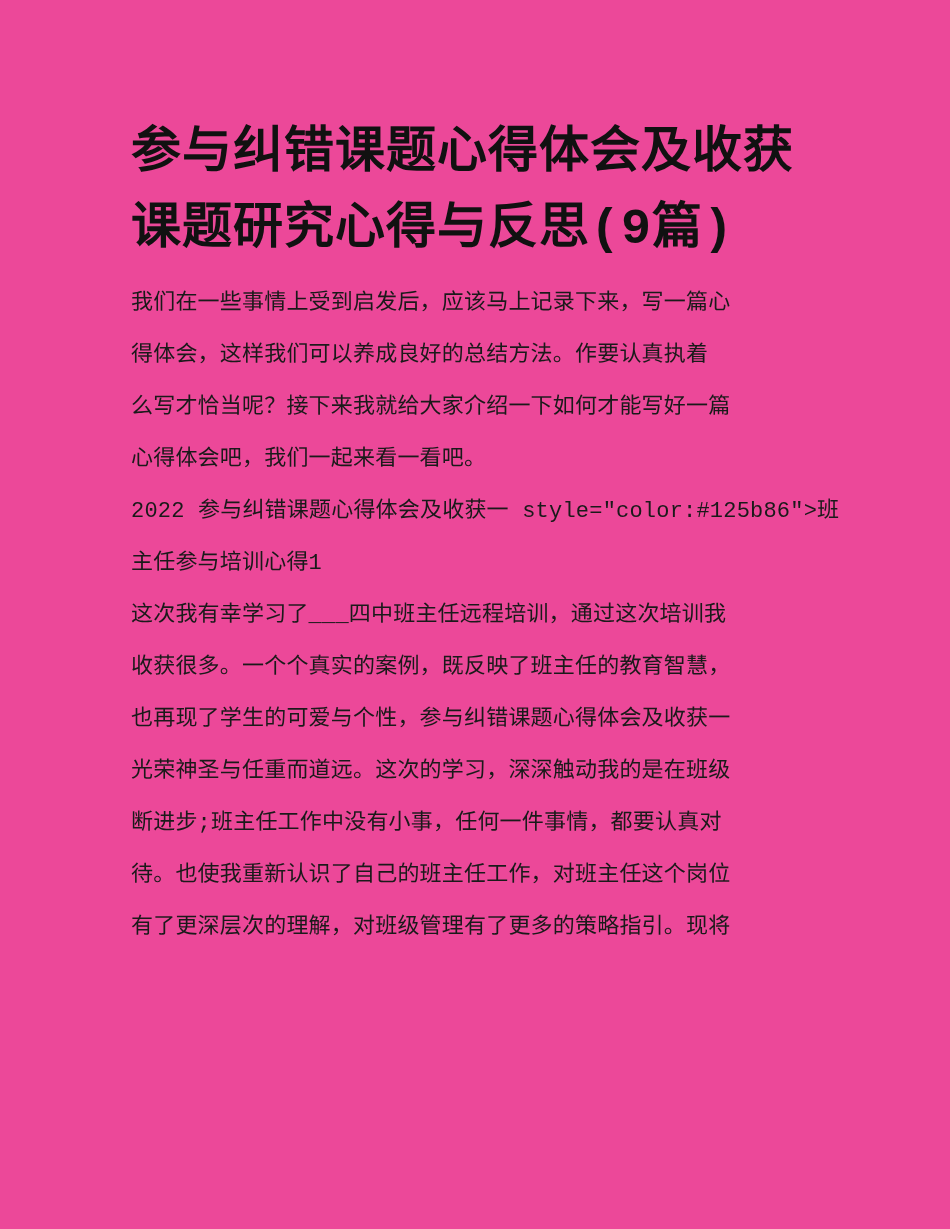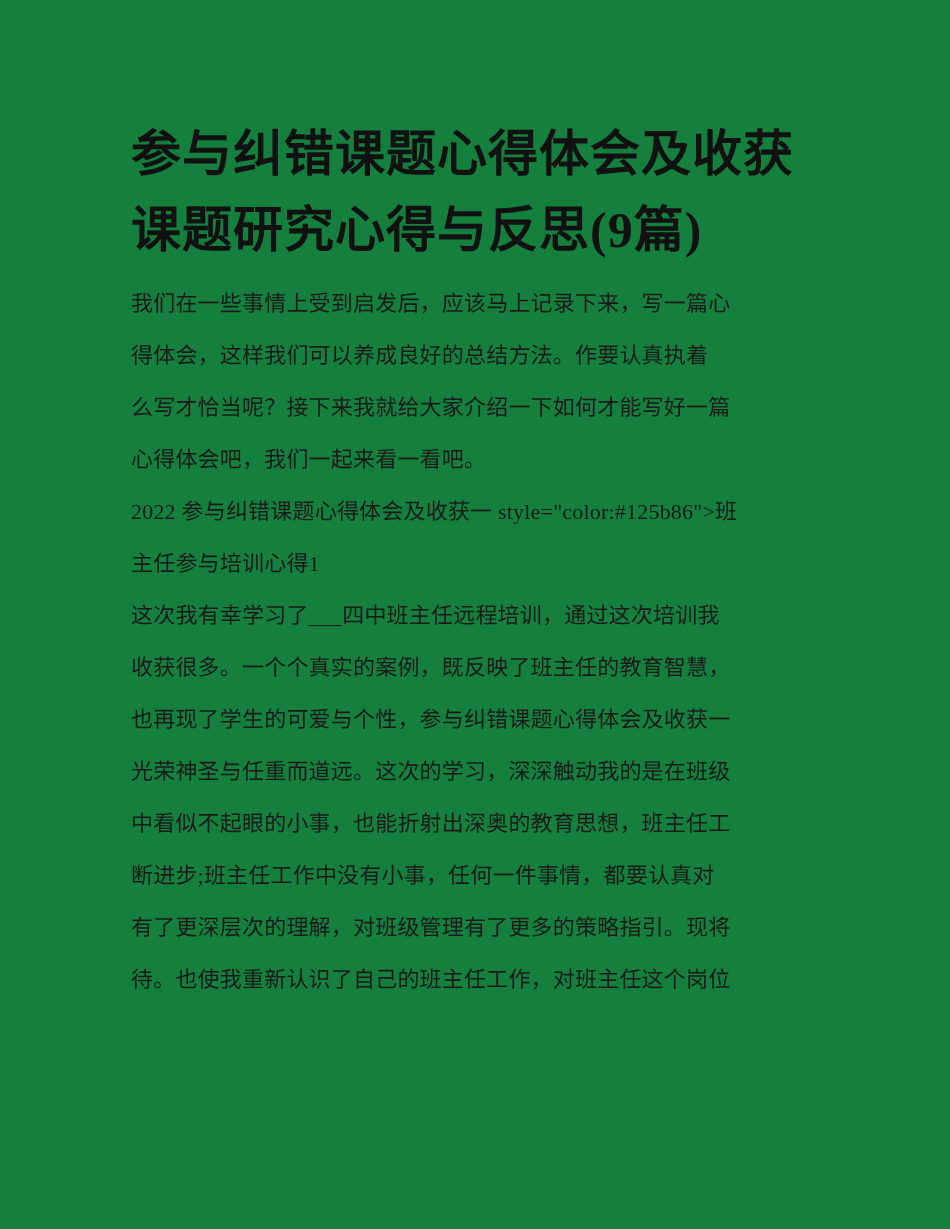--- a/index.html
+++ b/index.html
@@ -4,24 +4,24 @@
 <style>
   html, body {
     margin: 0;
     padding: 0;
     background: #ffffff;
   }
   .page {
     position: relative;
     width: 950px;
     height: 1229px;
-    background: #15803d;
+    background: #ec4899;
     overflow: hidden;
     color: #161616;
-    font-family: Liberation Serif, serif;
+    font-family: Liberation Mono, monospace;
   }
   .doc-title {
     position: absolute;
     left: 131px;
     top: 116px;
     margin: 0;
     font-size: 50px;
     font-weight: 700;
     line-height: 76px;
     letter-spacing: 1px;
@@ -72,21 +72,20 @@
     <p class="para">
       <span class="line">2022 参与纠错课题心得体会及收获一 style="color:#125b86"&gt;班</span>
       <span class="line">主任参与培训心得1</span>
     </p>
 
     <p class="para">
       <span class="line">这次我有幸学习了___四中班主任远程培训，通过这次培训我</span>
       <span class="line">收获很多。一个个真实的案例，既反映了班主任的教育智慧，</span>
       <span class="line">也再现了学生的可爱与个性，参与纠错课题心得体会及收获一</span>
       <span class="line">光荣神圣与任重而道远。这次的学习，深深触动我的是在班级</span>
-      <span class="line">中看似不起眼的小事，也能折射出深奥的教育思想，班主任工</span>
       <span class="line">断进步;班主任工作中没有小事，任何一件事情，都要认真对</span>
+      <span class="line">待。也使我重新认识了自己的班主任工作，对班主任这个岗位</span>
       <span class="line">有了更深层次的理解，对班级管理有了更多的策略指引。现将</span>
-      <span class="line">待。也使我重新认识了自己的班主任工作，对班主任这个岗位</span>
     </p>
 
   </div>
 
 </div>
 
 </body></html>

